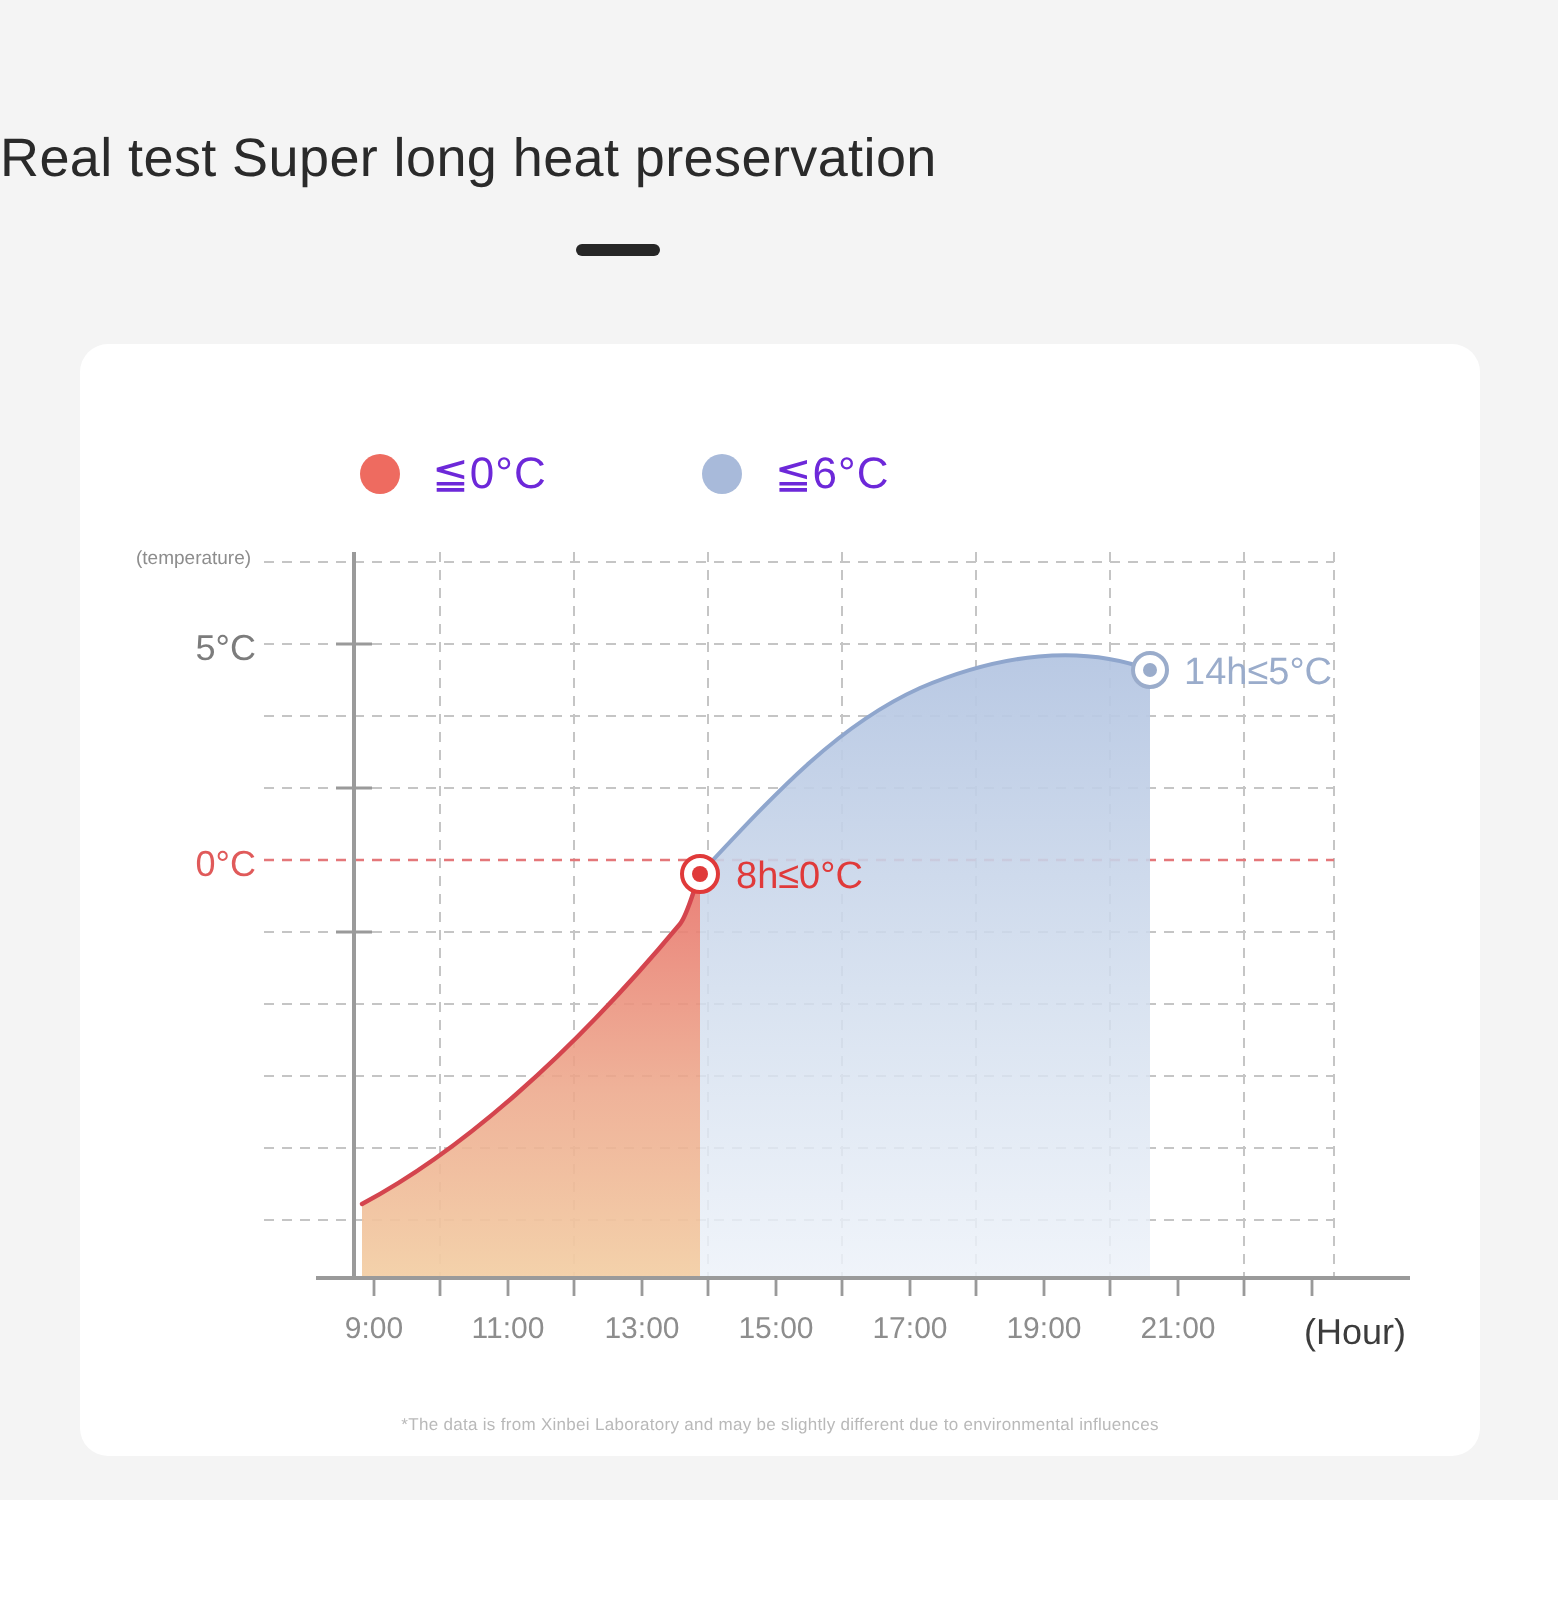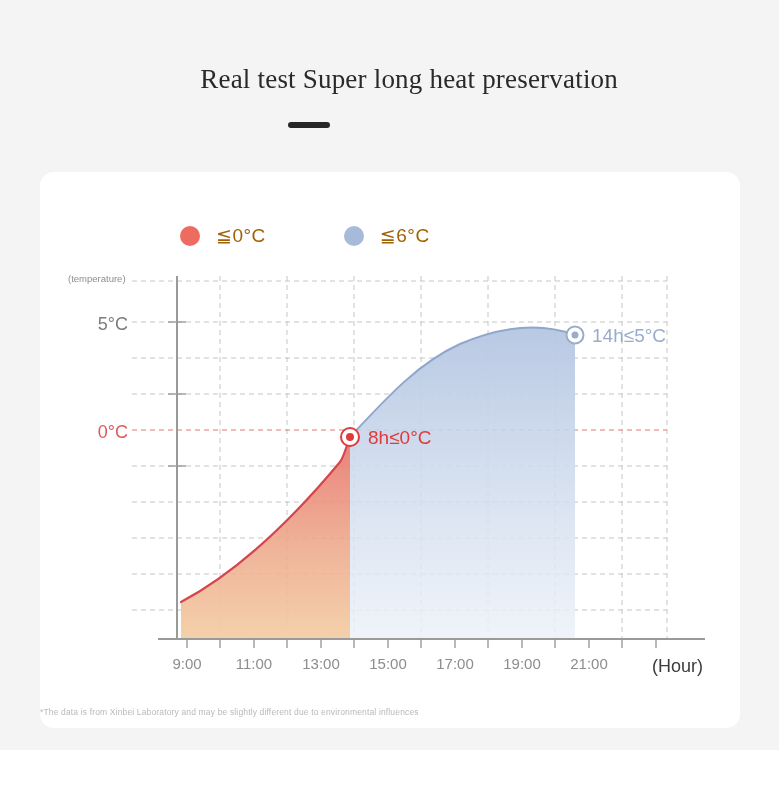--- a/index.html
+++ b/index.html
@@ -30,22 +30,21 @@
     height: 750px;
     background: #f4f4f4;
   }
 
   
   #title-block {
     position: absolute;
     left: 0;
     top: 62px;
     width: 618px;
-    text-align: right;
-    font-family: Liberation Serif, serif;
+    text-align: left;
   }
   #page-title {
     font-size: 27px;
     color: #2a2a2a;
     letter-spacing: 0.2px;
     font-weight: 400;
     line-height: 34px;
   }
   #title-rule {
     width: 42px;
@@ -82,22 +81,22 @@
   }
   .legend-dot {
     width: 20px;
     height: 20px;
     border-radius: 50%;
     display: block;
   }
   .legend-dot.cold { background: #ee6b60; }
   .legend-dot.cool { background: #a8bada; }
   .legend-label {
-    font-size: 19px;
-    color: #a16207;
+    font-size: 22px;
+    color: #6d28d9;
     letter-spacing: 0.5px;
   }
 
   
   #plot-wrap {
     position: absolute;
     left: 0;
     top: 0;
     width: 700px;
     height: 556px;
@@ -108,21 +107,21 @@
   .axis-text {
     font-family: "Liberation Sans", sans-serif;
   }
 
   
   #footnote {
     position: absolute;
     left: 0;
     top: 535px;
     width: 700px;
-    text-align: left;
+    text-align: center;
     font-size: 8.5px;
     color: #b9b9b9;
     letter-spacing: 0.15px;
   }
 </style>
 </head>
 <body>
 
 <div id="page">
 

